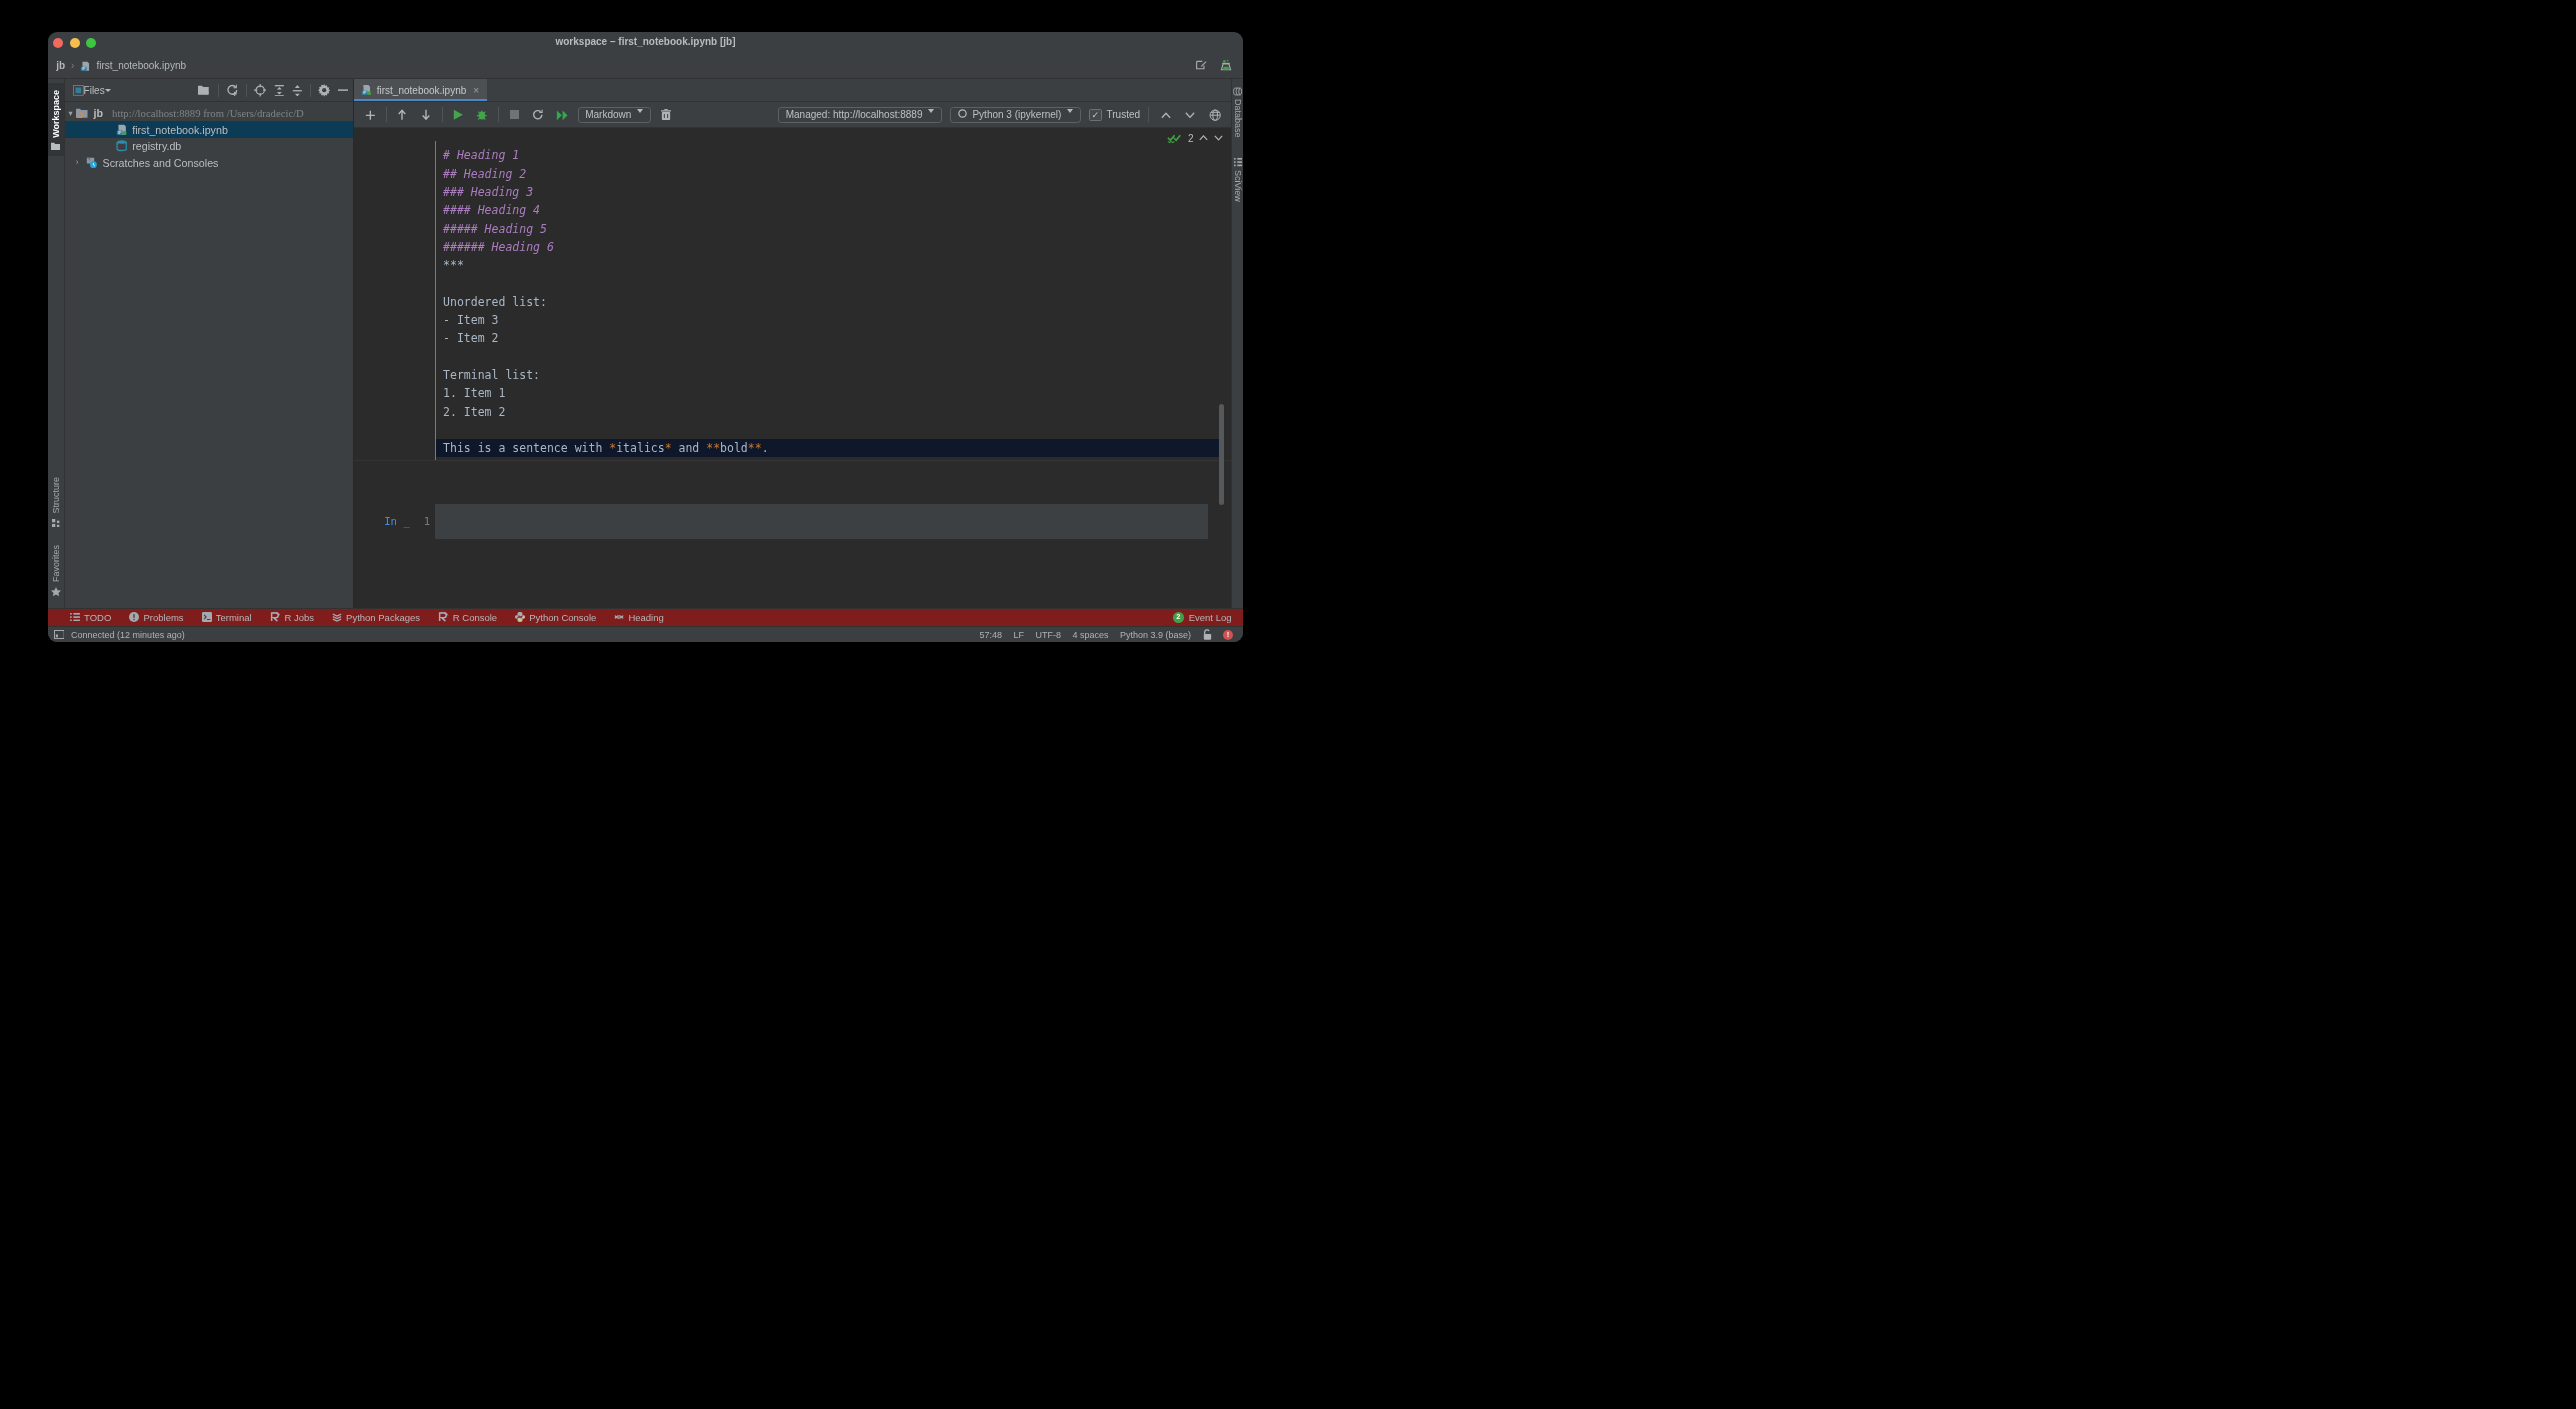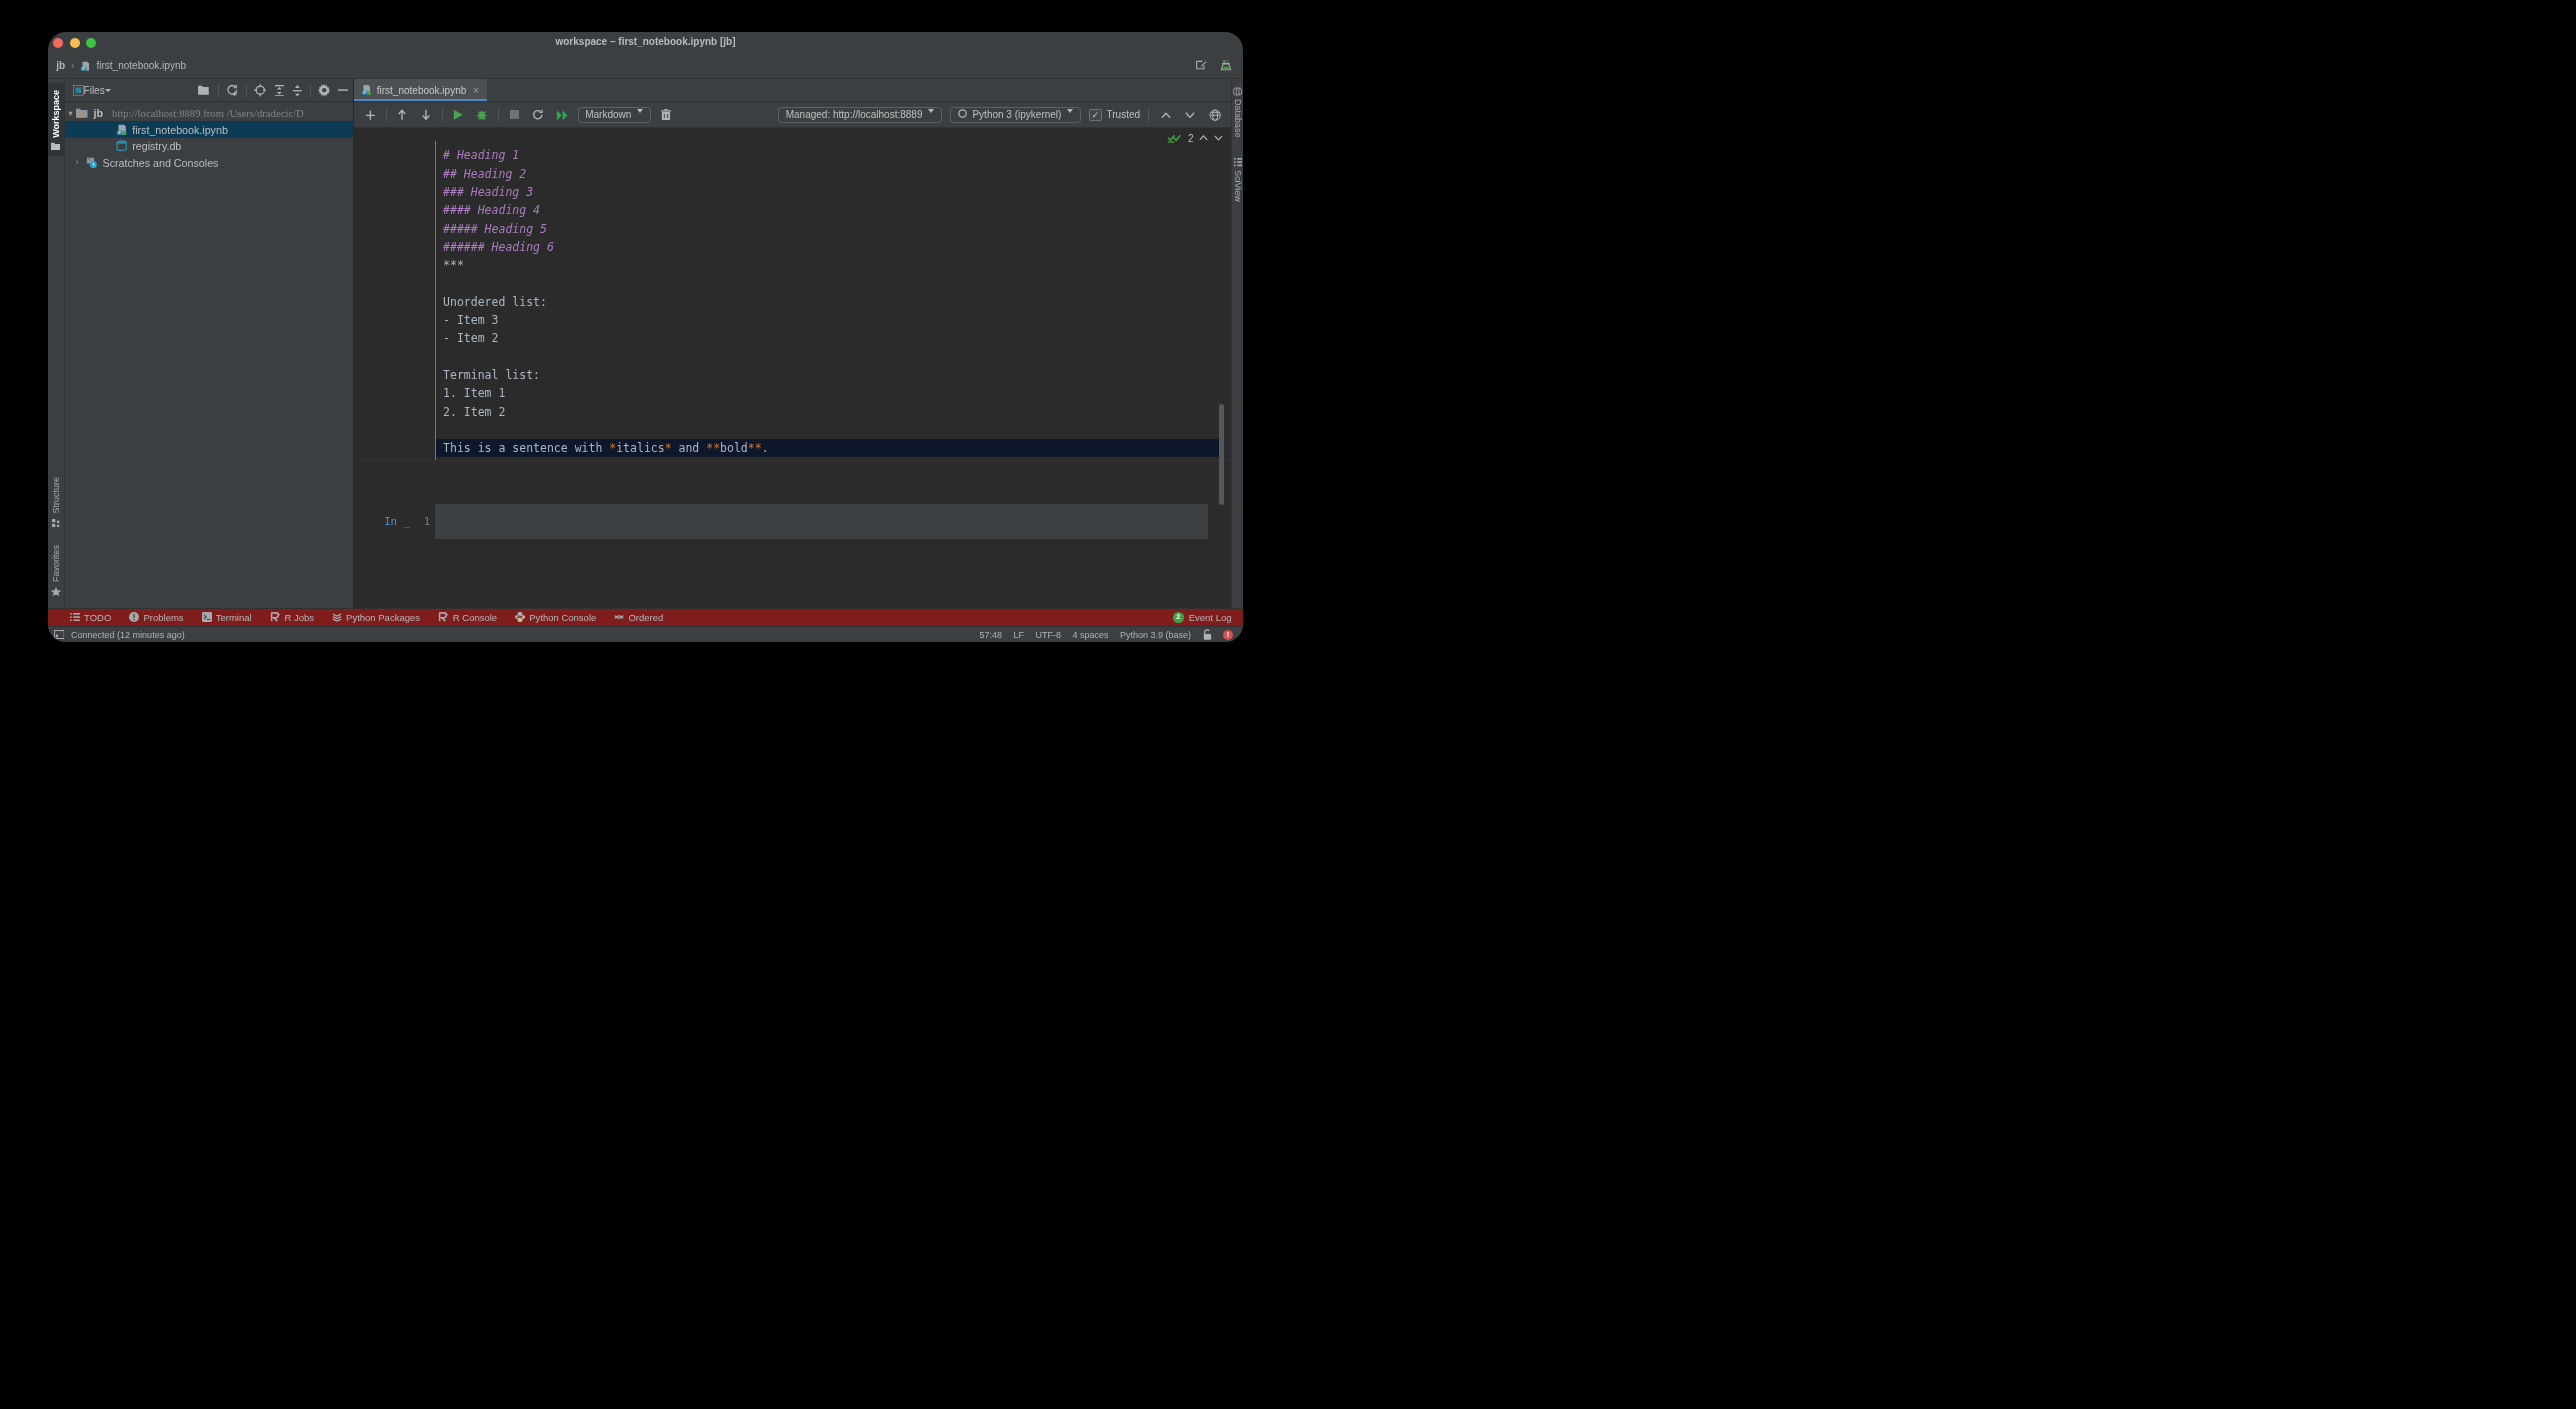--- a/index.html
+++ b/index.html
@@ -1,18 +1,18 @@
 <!DOCTYPE html>
 <html style="font-size:13px"><head>
 <meta charset="utf-8">
 <style>
   html,body{margin:0;padding:0;background:#000;width:1288px;height:705px;overflow:hidden;
     font-family:"Liberation Sans",sans-serif;-webkit-font-smoothing:antialiased;}
   .window{position:absolute;left:48px;top:32px;width:1195px;height:610px;background:#3c3f41;
-    border-radius:18px;overflow:hidden;display:flex;flex-direction:column;box-shadow:0 15px 41px rgba(0,0,0,.7);}
+    border-radius:9px;overflow:hidden;display:flex;flex-direction:column;box-shadow:0 15px 41px rgba(0,0,0,.7);}
   
   .titlebar{height:21.4px;position:relative;flex:none;}
   .traffic{position:absolute;top:5.8px;left:5px;display:flex;gap:6.6px;}
   .light{width:10px;height:10px;border-radius:50%;}
   .light.red{background:#f16a5d}.light.yellow{background:#f5bf4f}.light.green{background:#3ec544}
   .win-title{position:absolute;left:0;right:0;top:4.1px;text-align:center;font-size:10px;font-weight:bold;color:#b8bcbe;}
   
   .crumbrow{height:25px;flex:none;display:flex;align-items:center;padding:0 10px 0 8.2px;gap:5.8px;border-bottom:0.8px solid #323232;}
   .crumb{font-size:10px;color:#b4b8ba;}
   .crumb.bold{font-weight:bold;}
@@ -520,21 +520,21 @@
           <path d="M6 0c-2 0-3 .8-3 2v1.5h3V4H1.8C.8 4 0 4.8 0 6s.8 2 1.8 2H3V6.6c0-1 .9-1.6 2-1.6h2c1 0 2-.7 2-1.8V2c0-1.2-1-2-3-2z" fill="#9fb0bb"></path>
           <path d="M6 12c2 0 3-.8 3-2V8.5H6V8h4.2c1 0 1.8-.8 1.8-2s-.8-2-1.8-2H9v1.4c0 1-.9 1.6-2 1.6H5c-1 0-2 .7-2 1.8V10c0 1.2 1 2 3 2z" fill="#c9c29a"></path>
         </svg>
       <span>Python Console</span>
     </span>
     <span class="bitem">
       <svg width="10" height="10" viewBox="0 0 12 12" fill="none" stroke="#a6a9ab" stroke-width="1.4">
           <path d="M1.2 4.2a5.2 5.2 0 009.6 0"></path>
           <path d="M10.8 7.8a5.2 5.2 0 00-9.6 0"></path>
         </svg>
-      <span>Ordered</span>
+      <span>Heading</span>
     </span>
     <span class="eventlog">
       <span class="badge">2</span>
       <span>Event Log</span>
     </span>
   </div>
 
   <div class="statusbar">
     <span>
       <svg width="10.7" height="9" viewBox="0 0 13 11" fill="none" stroke="#a6a9ab" stroke-width="1.2">

